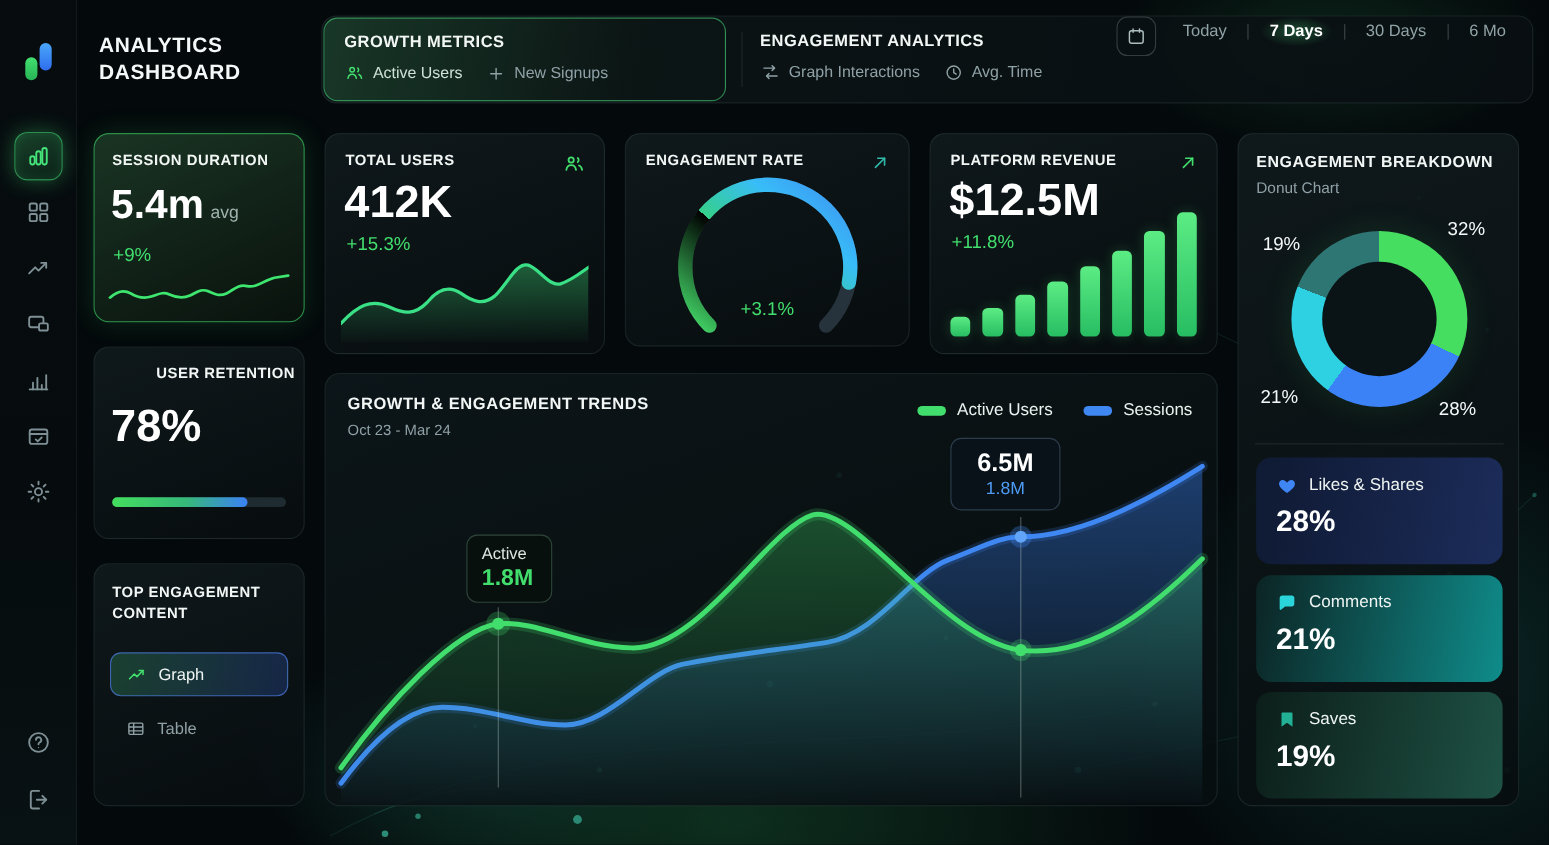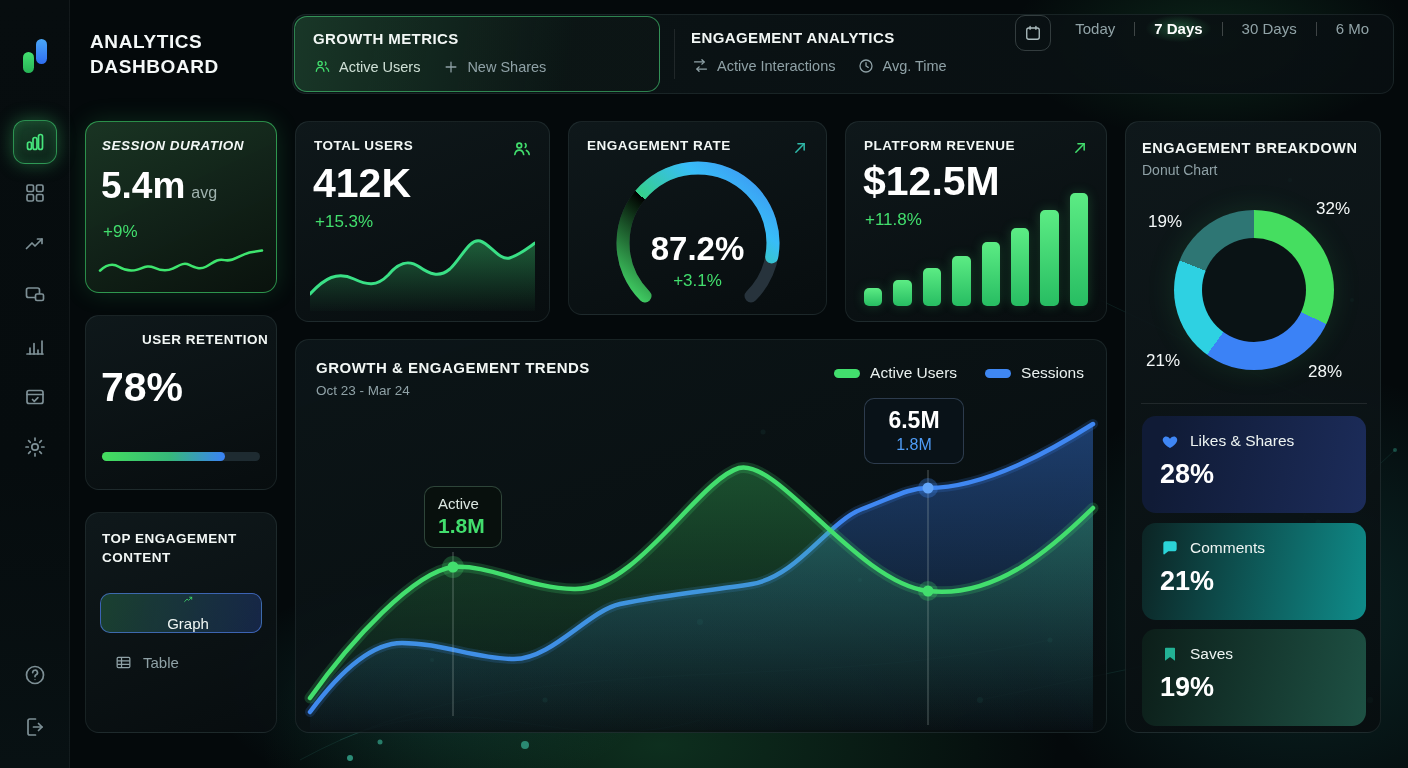--- a/index.html
+++ b/index.html
@@ -77,42 +77,42 @@
     position:absolute; z-index:2;
     background:linear-gradient(160deg, rgba(16,26,29,0.92), rgba(8,14,16,0.93));
     border:1px solid rgba(140,170,170,0.13); border-radius:14px;
   }
   .card-title { font-size:13.5px; font-weight:bold; letter-spacing:0.5px; color:#f2f7f5; }
 
   #card-session { left:85px; top:121px; width:192px; height:172px;
     background:linear-gradient(155deg, rgba(30,60,40,0.85), rgba(10,19,14,0.95));
     border:1px solid rgba(62,220,110,0.6);
     box-shadow:0 0 24px rgba(62,220,110,0.16); }
-  #card-session .card-title { position:absolute; left:16px; top:16px;font-style:italic; }
+  #card-session .card-title { position:absolute; left:16px; top:16px; }
   .big-val { font-weight:bold; color:#ffffff; }
   .session-val { position:absolute; left:15px; top:43px; font-size:37px; }
   .session-unit { font-size:16px; font-weight:normal; color:#9fb2ae; margin-left:6px; }
   .delta { color:#42de6d; font-size:17px; }
   .session-delta { position:absolute; left:17px; top:100px; }
   .spark-wrap { position:absolute; left:12px; right:12px; bottom:10px; height:40px; }
 
   #card-retention { left:85px; top:315px; width:192px; height:175px; }
   #card-retention .card-title { position:absolute; left:16px; top:16px;margin-left:40px; }
   .retention-val { position:absolute; left:15px; top:48px; font-size:41px; }
   .progress-track { position:absolute; left:16px; right:16px; bottom:28px; height:9px; border-radius:5px; background:#1e2b31; }
   .progress-fill { height:100%; border-radius:5px; background:linear-gradient(90deg,#44de5e,#36b87a 55%,#3b82f6); }
 
   #card-topcontent { left:85px; top:512px; width:192px; height:221px; }
   #card-topcontent .card-title { position:absolute; left:16px; top:16px; width:140px; line-height:19px; }
   .graph-btn {
     position:absolute; left:14px; right:14px; top:80px; height:40px;
     display:flex; align-items:center; gap:10px; padding-left:14px; cursor:pointer;
     background:linear-gradient(100deg, rgba(34,88,62,0.65), rgba(30,52,105,0.6));
     border:1px solid rgba(82,130,240,0.65); border-radius:10px;
-    font-size:15px; color:#f0f6f4;flex-direction:column;
+    font-size:15px; color:#f0f6f4;
   }
   .graph-btn svg { stroke:#42de6d; fill:none; stroke-width:1.8; stroke-linecap:round; stroke-linejoin:round; }
   .table-row {
     position:absolute; left:14px; top:134px; height:30px; display:flex; align-items:center; gap:10px;
     padding-left:14px; font-size:15px; color:#8fa1a6; cursor:pointer;
   }
   .table-row svg { stroke:#8fa1a6; fill:none; stroke-width:1.6; }
 
   .stat-head { position:absolute; left:18px; right:16px; top:16px; display:flex; justify-content:space-between; align-items:flex-start; }
   .stat-head svg { stroke-width:1.8; fill:none; stroke-linecap:round; stroke-linejoin:round; }
@@ -311,36 +311,36 @@
             <path d="M4.2 18c.4-3 2.3-4.8 4.8-4.8s4.4 1.8 4.8 4.8"></path>
           <path d="M15.5 6.2a2.7 2.7 0 0 1 0 4.1"></path>
             <path d="M16.8 13.6c1.6.6 2.7 2 3 4.4"></path>
         </svg>
         <span>Active Users</span>
       </div>
       <div class="metric-item">
         <svg width="18" height="18" viewBox="0 0 24 24">
             <path d="M12 5.5v13M5.5 12h13"></path>
           </svg>
-        <span>New Shares</span>
+        <span>New Signups</span>
       </div>
     </div>
   </div>
   <div class="panel-divider"></div>
   <div class="eng-section">
     <div class="section-title">ENGAGEMENT ANALYTICS</div>
     <div class="metric-row">
       <div class="metric-item">
         <svg width="19" height="19" viewBox="0 0 24 24">
           <path d="M4.5 7.5h12"></path>
             <path d="M13.8 4.7 16.5 7.5l-2.7 2.8"></path>
             <path d="M19.5 16.5h-12"></path>
             <path d="M10.2 13.7 7.5 16.5l2.7 2.8"></path>
         </svg>
-        <span>Active Interactions</span>
+        <span>Graph Interactions</span>
       </div>
       <div class="metric-item">
         <svg width="18" height="18" viewBox="0 0 24 24">
           <circle cx="12" cy="12" r="8"></circle>
             <path d="M12 7.5V12l3 1.8"></path>
         </svg>
         <span>Avg. Time</span>
       </div>
     </div>
   </div>
@@ -443,21 +443,20 @@
           <stop offset="0%" stop-color="#46e06c"></stop>
             <stop offset="45%" stop-color="#35d husband"></stop>
           <stop offset="45%" stop-color="#35d08a"></stop>
             <stop offset="72%" stop-color="#38bdf8"></stop>
             <stop offset="100%" stop-color="#3f8cf0"></stop>
         </linearGradient>
       </defs>
       <path d="M52 138 A75 75 0 1 1 158 138" fill="none" stroke="#27333c" stroke-width="13" stroke-linecap="round"></path>
       <path d="M52 138 A75 75 0 1 1 158 138" fill="none" stroke="url(#gaugeGrad)" stroke-width="13" stroke-linecap="round" stroke-dasharray="308.2 353.4"></path>
     </svg>
-    <div class="gauge-text">87.2%</div>
     <div class="gauge-delta">+3.1%</div>
   </div>
 </section>
 
 <section class="card" id="card-revenue">
   <div class="stat-head">
     <div class="card-title">PLATFORM REVENUE</div>
     <svg width="20" height="20" viewBox="0 0 24 24" stroke="#42de6d">
       <path d="M7 17 17 7"></path>
         <path d="M9.5 7H17v7.5"></path>

